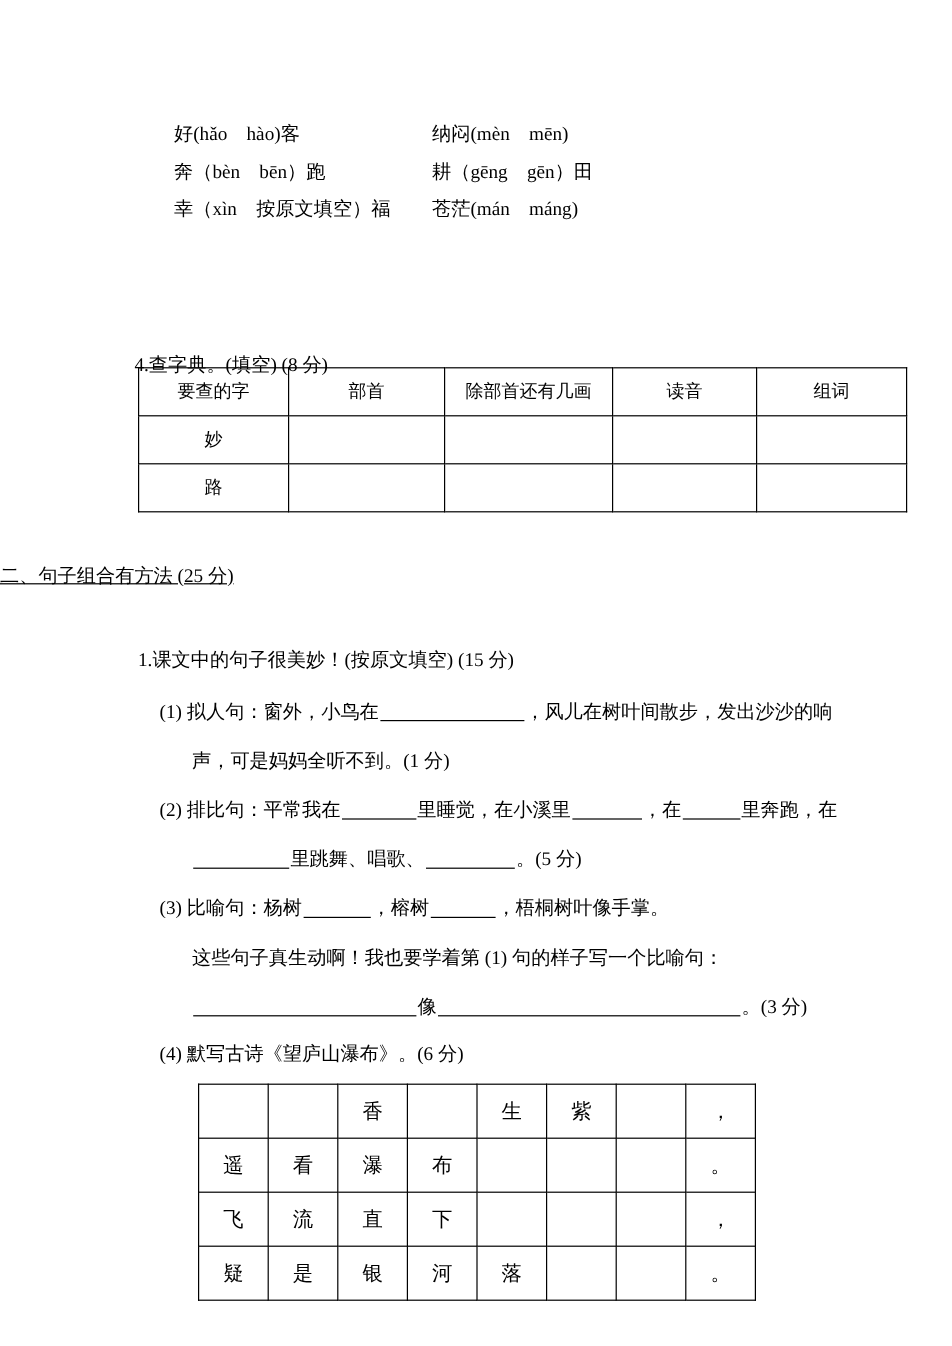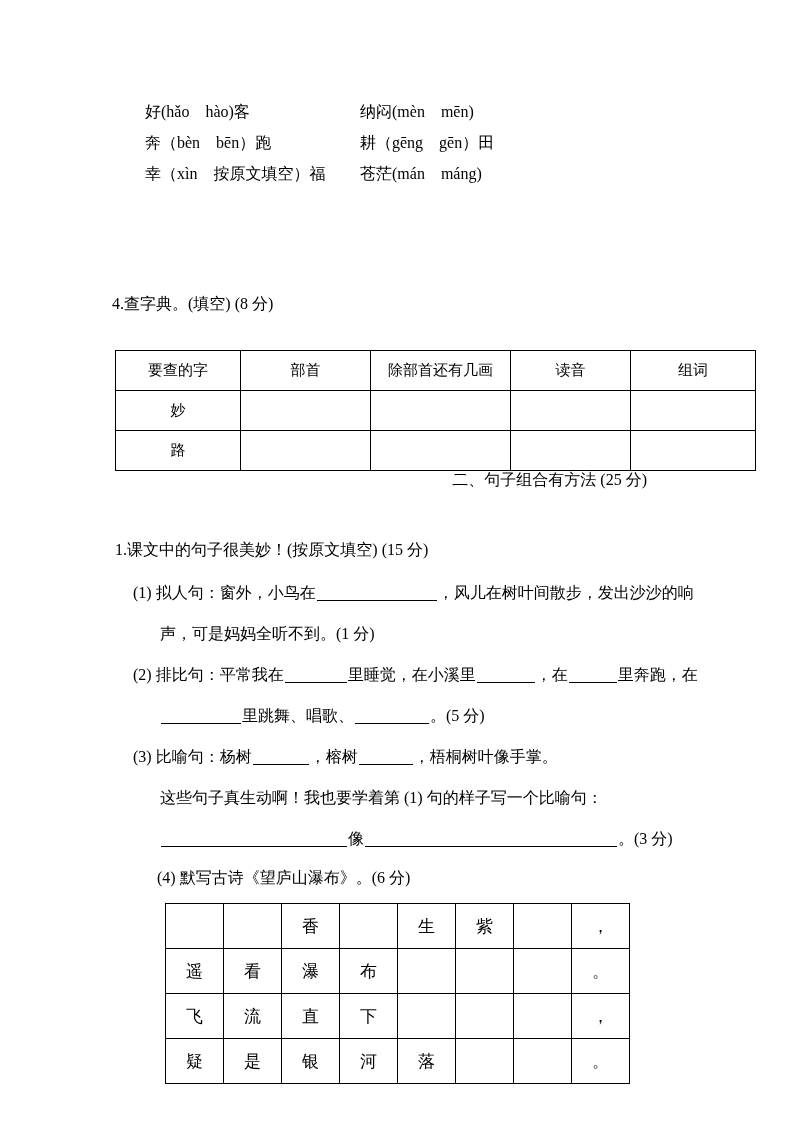--- a/index.html
+++ b/index.html
@@ -18,29 +18,28 @@
     position: absolute; top: 102px; left: 145px;
     display: grid; grid-template-columns: 215px auto; row-gap: 10px;
     font-size: 16px;
   }
 
   
   .dict-table {
     position: absolute; top: 306px; left: 115px;
     border-collapse: collapse; table-layout: fixed;
     font-size: 15px;
-    margin-top: 44px;
   }
   .dict-table th, .dict-table td {
     border: 1px solid #000; height: 39px;
     text-align: center; vertical-align: middle;
     font-weight: normal; padding: 0;
   }
 
-  .center-line { position: absolute; width: 647px; text-align: right; white-space: nowrap; }
+  .center-line { position: absolute; width: 647px; text-align: left; white-space: nowrap; text-decoration: underline; }
 
   
   .blank {
     display: inline-block;
     border-bottom: 1px solid #000;
     height: 15px;
     vertical-align: -3px;
     margin: 0 1px;
   }
 
@@ -121,21 +120,21 @@
   </div>
 
   <div class="abs" style="top:747px; left:133px;">
     <span>(3) 比喻句：杨树</span><span class="blank" style="width:56px;"></span><span>，榕树</span><span class="blank" style="width:54px;"></span><span>，梧桐树叶像手掌。</span>
   </div>
   <div class="abs" style="top:788px; left:160px;">这些句子真生动啊！我也要学着第 (1) 句的样子写一个比喻句：</div>
   <div class="abs" style="top:829px; left:160px;">
     <span class="blank" style="width:186px;"></span><span>像</span><span class="blank" style="width:252px;"></span><span>。(3 分)</span>
   </div>
 
-  <div class="abs" style="top:868px; left:133px;margin-left:24px;">(4) 默写古诗《望庐山瀑布》。(6 分)</div>
+  <div class="abs" style="top:868px; left:133px;">(4) 默写古诗《望庐山瀑布》。(6 分)</div>
 
   <table class="poem-table">
     <tbody>
         <tr>
           <td></td>
           <td></td>
           <td>香</td>
           <td></td>
           <td>生</td>
           <td>紫</td>

